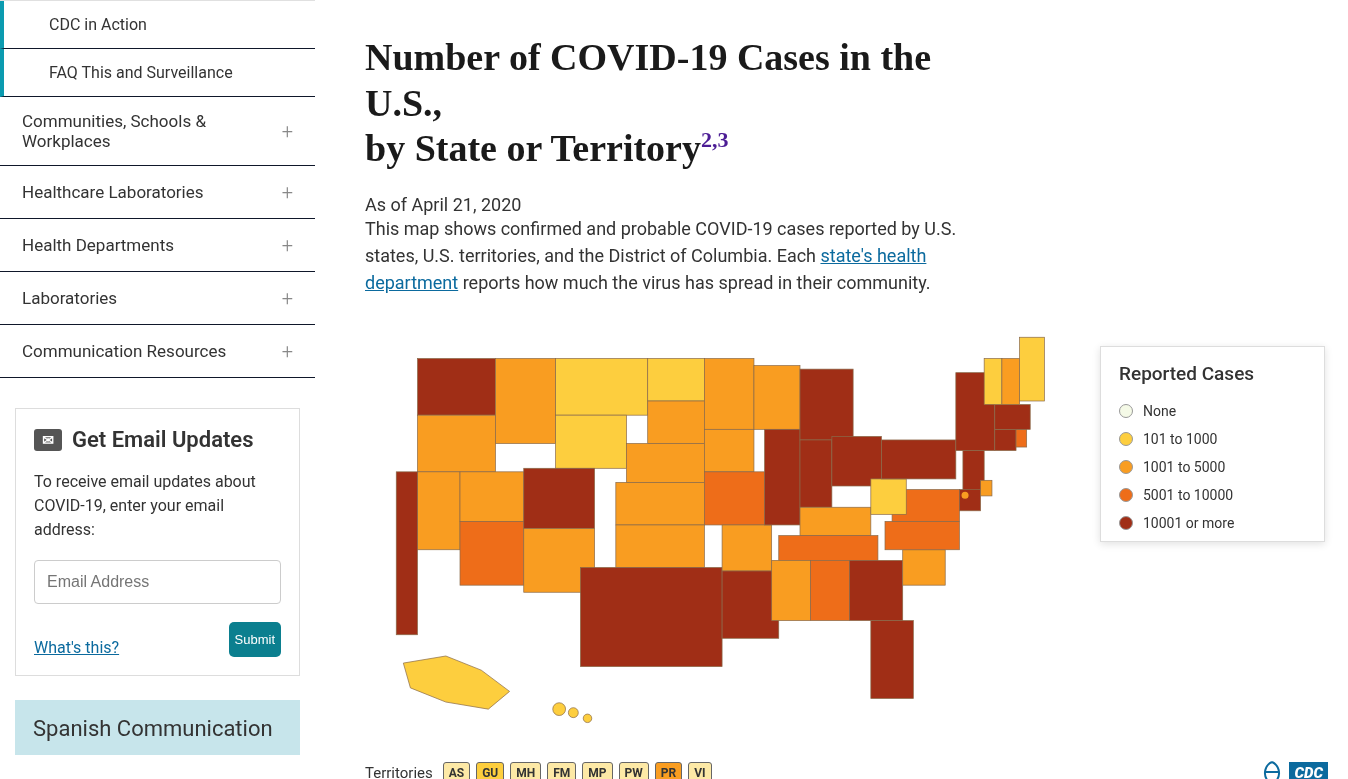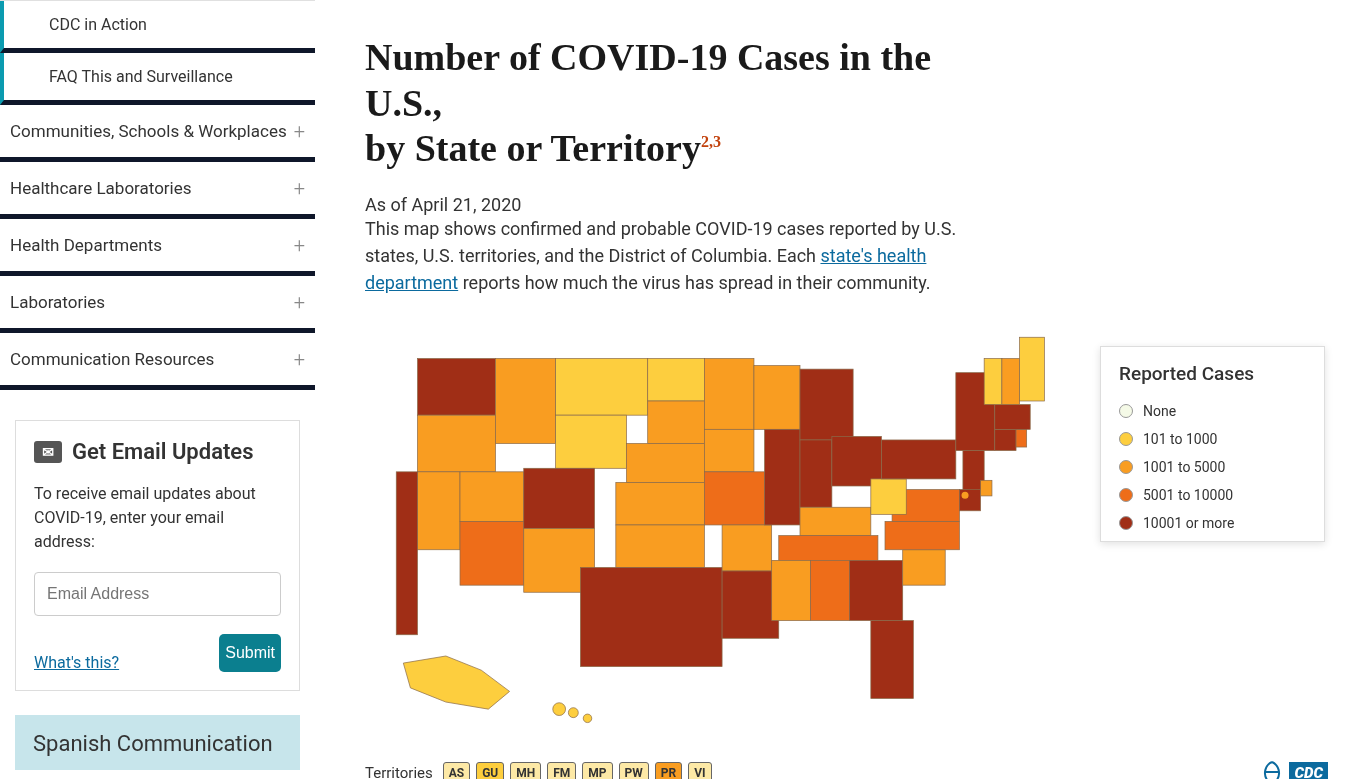--- a/index.html
+++ b/index.html
@@ -1,33 +1,33 @@
 <!DOCTYPE html>
 <html><head>
 <meta charset="utf-8">
 <style>
   * { box-sizing: border-box; margin: 0; padding: 0; }
   body { font-family: -apple-system, "Segoe UI", Roboto, Arial, sans-serif; color: #333; background: #fff; }
   .page { display: flex; width: 1348px; }
   .sidebar { width: 315px; flex-shrink: 0; }
   .nav-list { list-style: none; border-top: 1px solid #e0e0e0; }
-  .nav-item { border-bottom: 5px solid #0f172a; display: flex; align-items: center; justify-content: space-between; padding: 14px 10px; cursor: pointer; font-size: 17px; color: #333; }
+  .nav-item { border-bottom: 1px solid #0f172a; display: flex; align-items: center; justify-content: space-between; padding: 14px 22px; cursor: pointer; font-size: 17px; color: #333; }
   .nav-item.sub { padding-left: 45px; font-size: 16px; border-left: 4px solid #0b9bb0; }
   .nav-item .plus { color: #888; font-size: 20px; font-weight: 300; }
   .widget { border: 1px solid #ddd; margin: 30px 15px 15px 15px; padding: 18px; }
   .widget-title { display: flex; align-items: center; gap: 10px; font-size: 22px; font-weight: 600; margin-bottom: 18px; }
   .widget-desc { font-size: 16px; line-height: 1.5; margin-bottom: 18px; }
   .email-input { width: 100%; padding: 12px 12px; border: 1px solid #ccc; border-radius: 4px; font-size: 16px; margin-bottom: 18px; }
   .widget-row { display: flex; justify-content: space-between; align-items: flex-end; }
   .link { color: #0b6a9e; text-decoration: underline; font-size: 16px; }
-  .submit-btn { background: #0b7f8f; color: #fff; border: none; border-radius: 5px; padding: 10px 6px; font-size: 16px; cursor: pointer; }
+  .submit-btn { background: #0b7f8f; color: #fff; border: none; border-radius: 5px; padding: 10px 6px; font-size: 13px; cursor: pointer; }
   .spanish-box { background: #c7e5eb; margin: 24px 15px; padding: 16px 18px; font-size: 22px; overflow: hidden; height: 55px; }
   .main { flex: 1; padding: 35px 0 0 50px; }
   .title { font-family: Georgia, serif; font-size: 38px; font-weight: 600; line-height: 1.2; color: #1a1a1a; max-width: 640px; }
-  .title sup { color: #c2410c; font-size: 16px; }
+  .title sup { color: #4c1d95; font-size: 22px; }
   .asof { margin-top: 22px; font-size: 18px; }
   .desc { font-size: 18px; line-height: 1.5; max-width: 640px; }
   .desc a { color: #0b6a9e; text-decoration: underline; }
   .map-area { position: relative; margin-top: 20px; width: 960px; }
   .map-svg { width: 680px; margin-left: 10px; }
   .legend-box { position: absolute; right: 0; top: 30px; background: #fff; border: 1px solid #ddd; box-shadow: 0 2px 8px rgba(0,0,0,0.12); padding: 15px 20px 4px 18px; width: 225px; }
   .legend-title { font-size: 19px; font-weight: 500; margin-bottom: 12px; }
   .legend-item { display: flex; align-items: center; gap: 10px; font-size: 14px; padding: 6px 0; }
   .legend-swatch { width: 14px; height: 14px; border-radius: 50%; border: 1px solid #999; }
   .terr-row { display: flex; align-items: center; gap: 10px; margin-top: 15px; }

